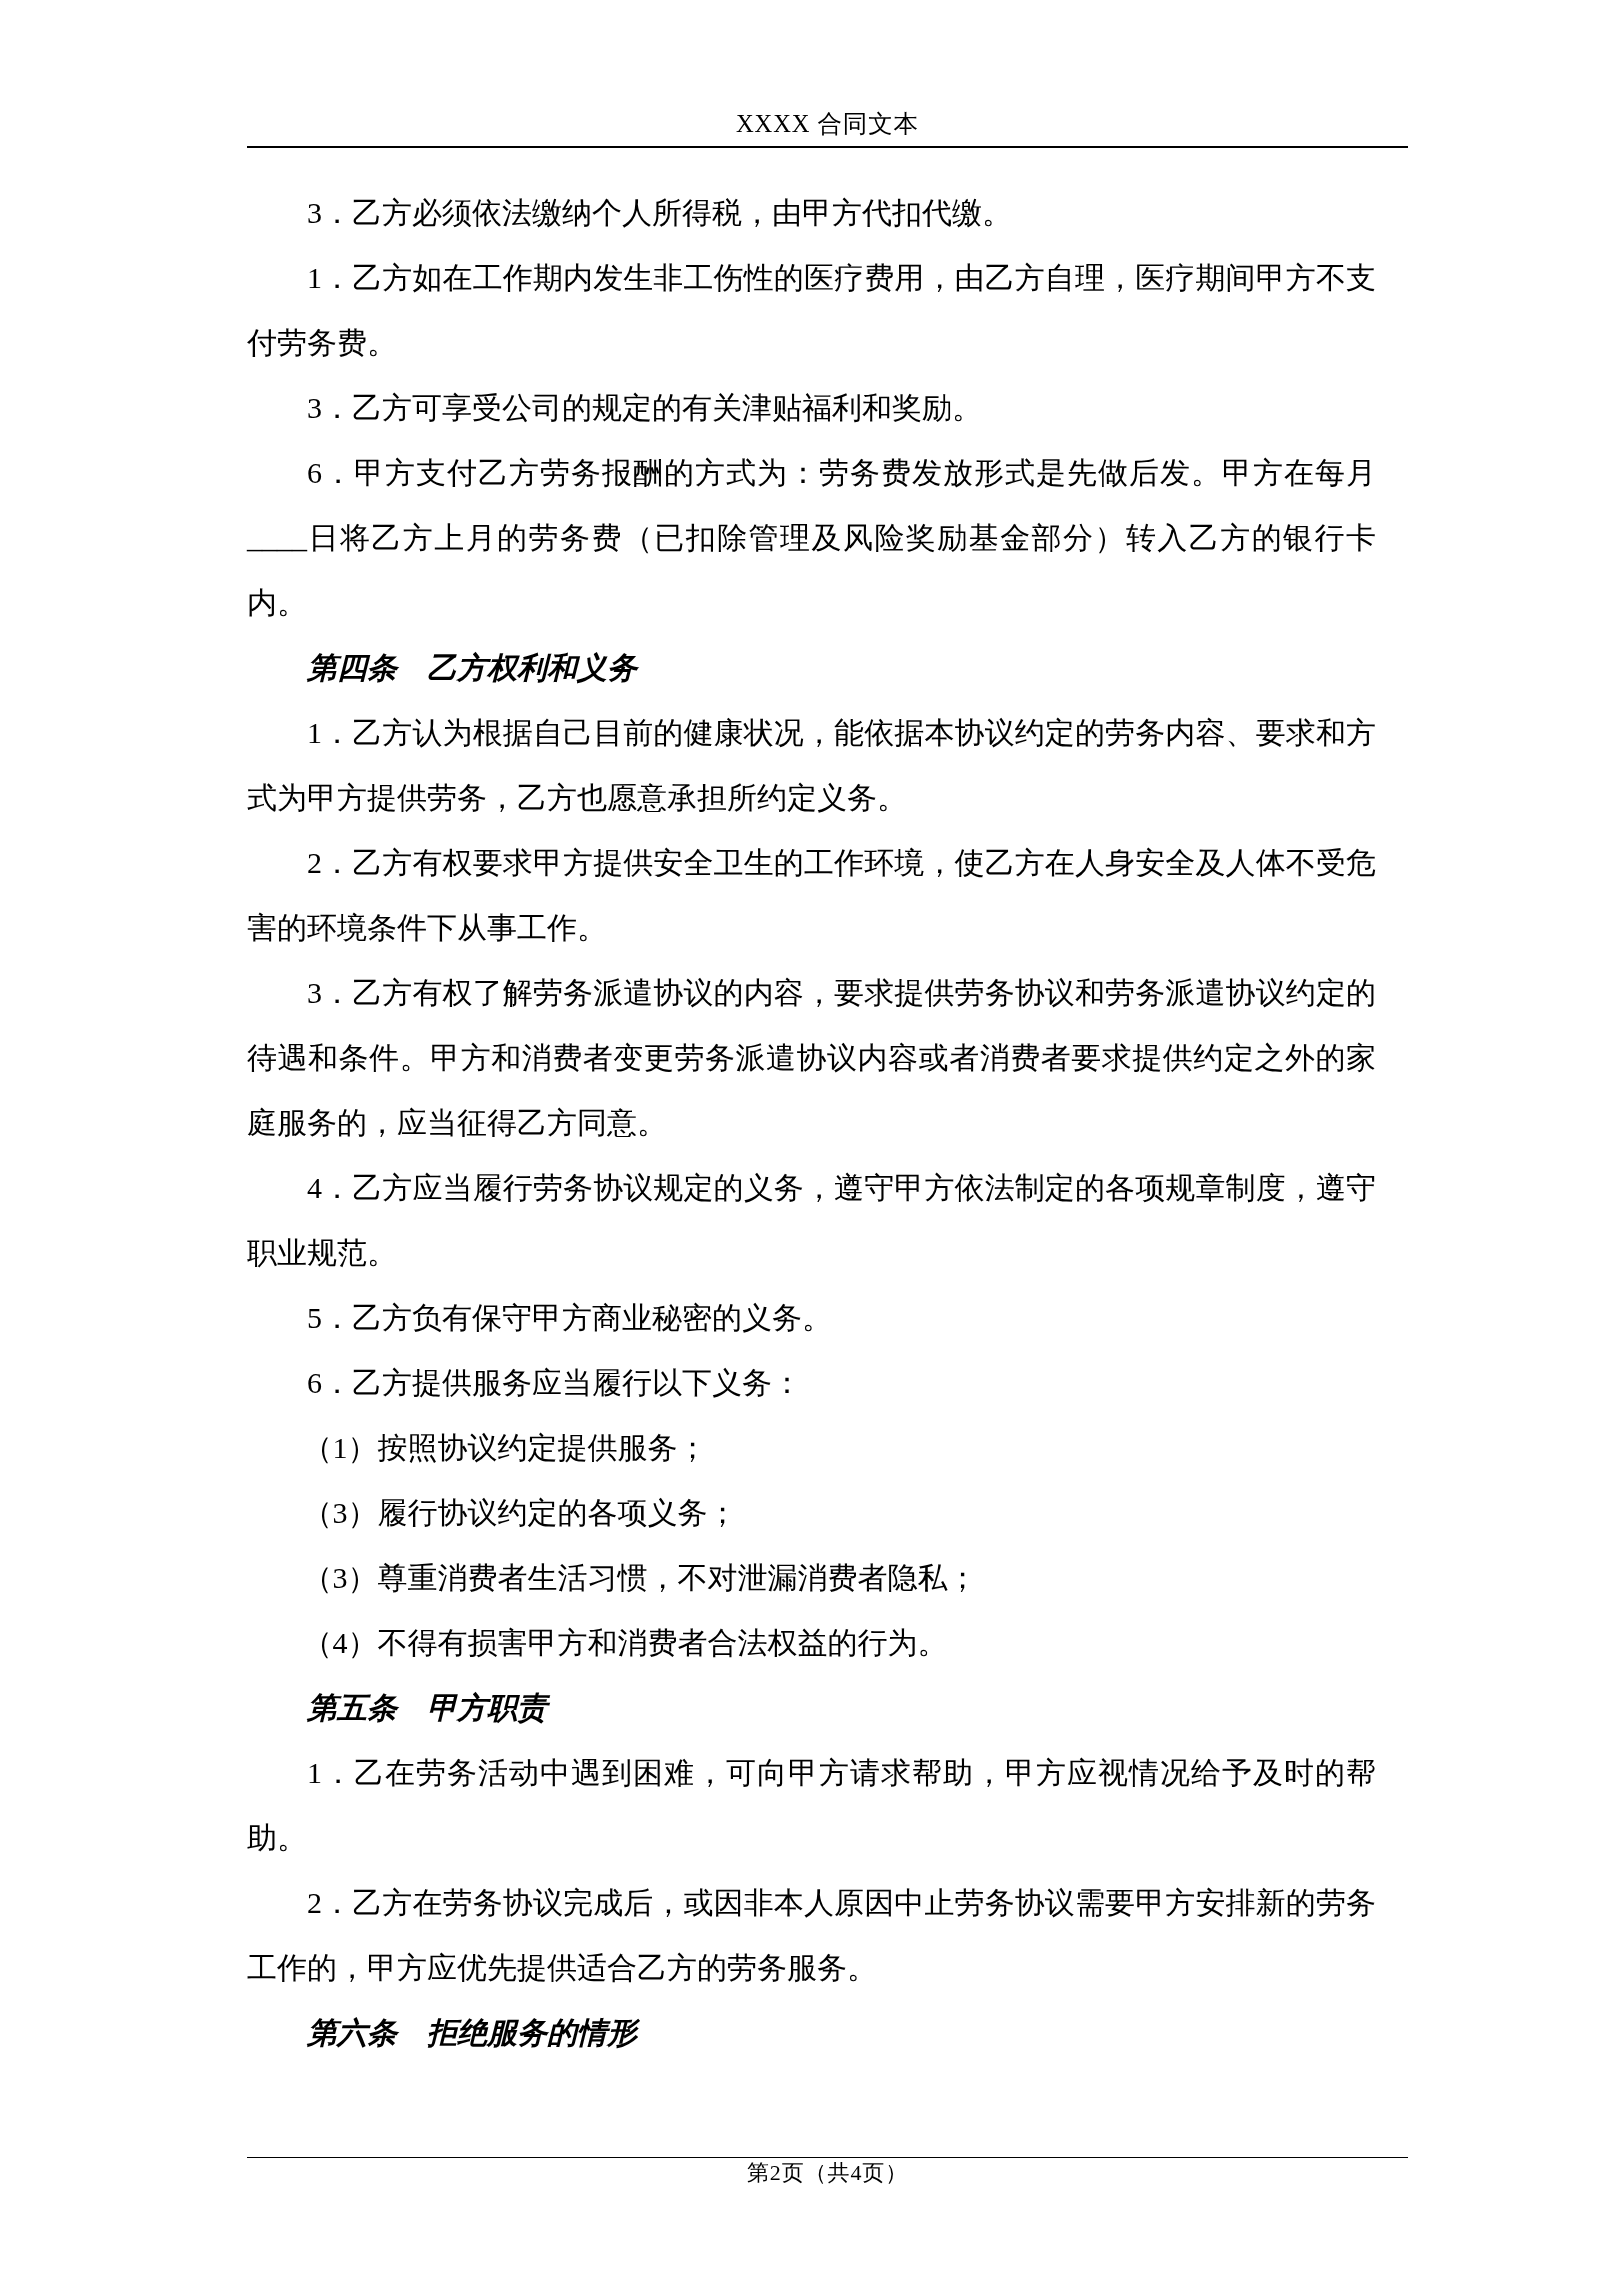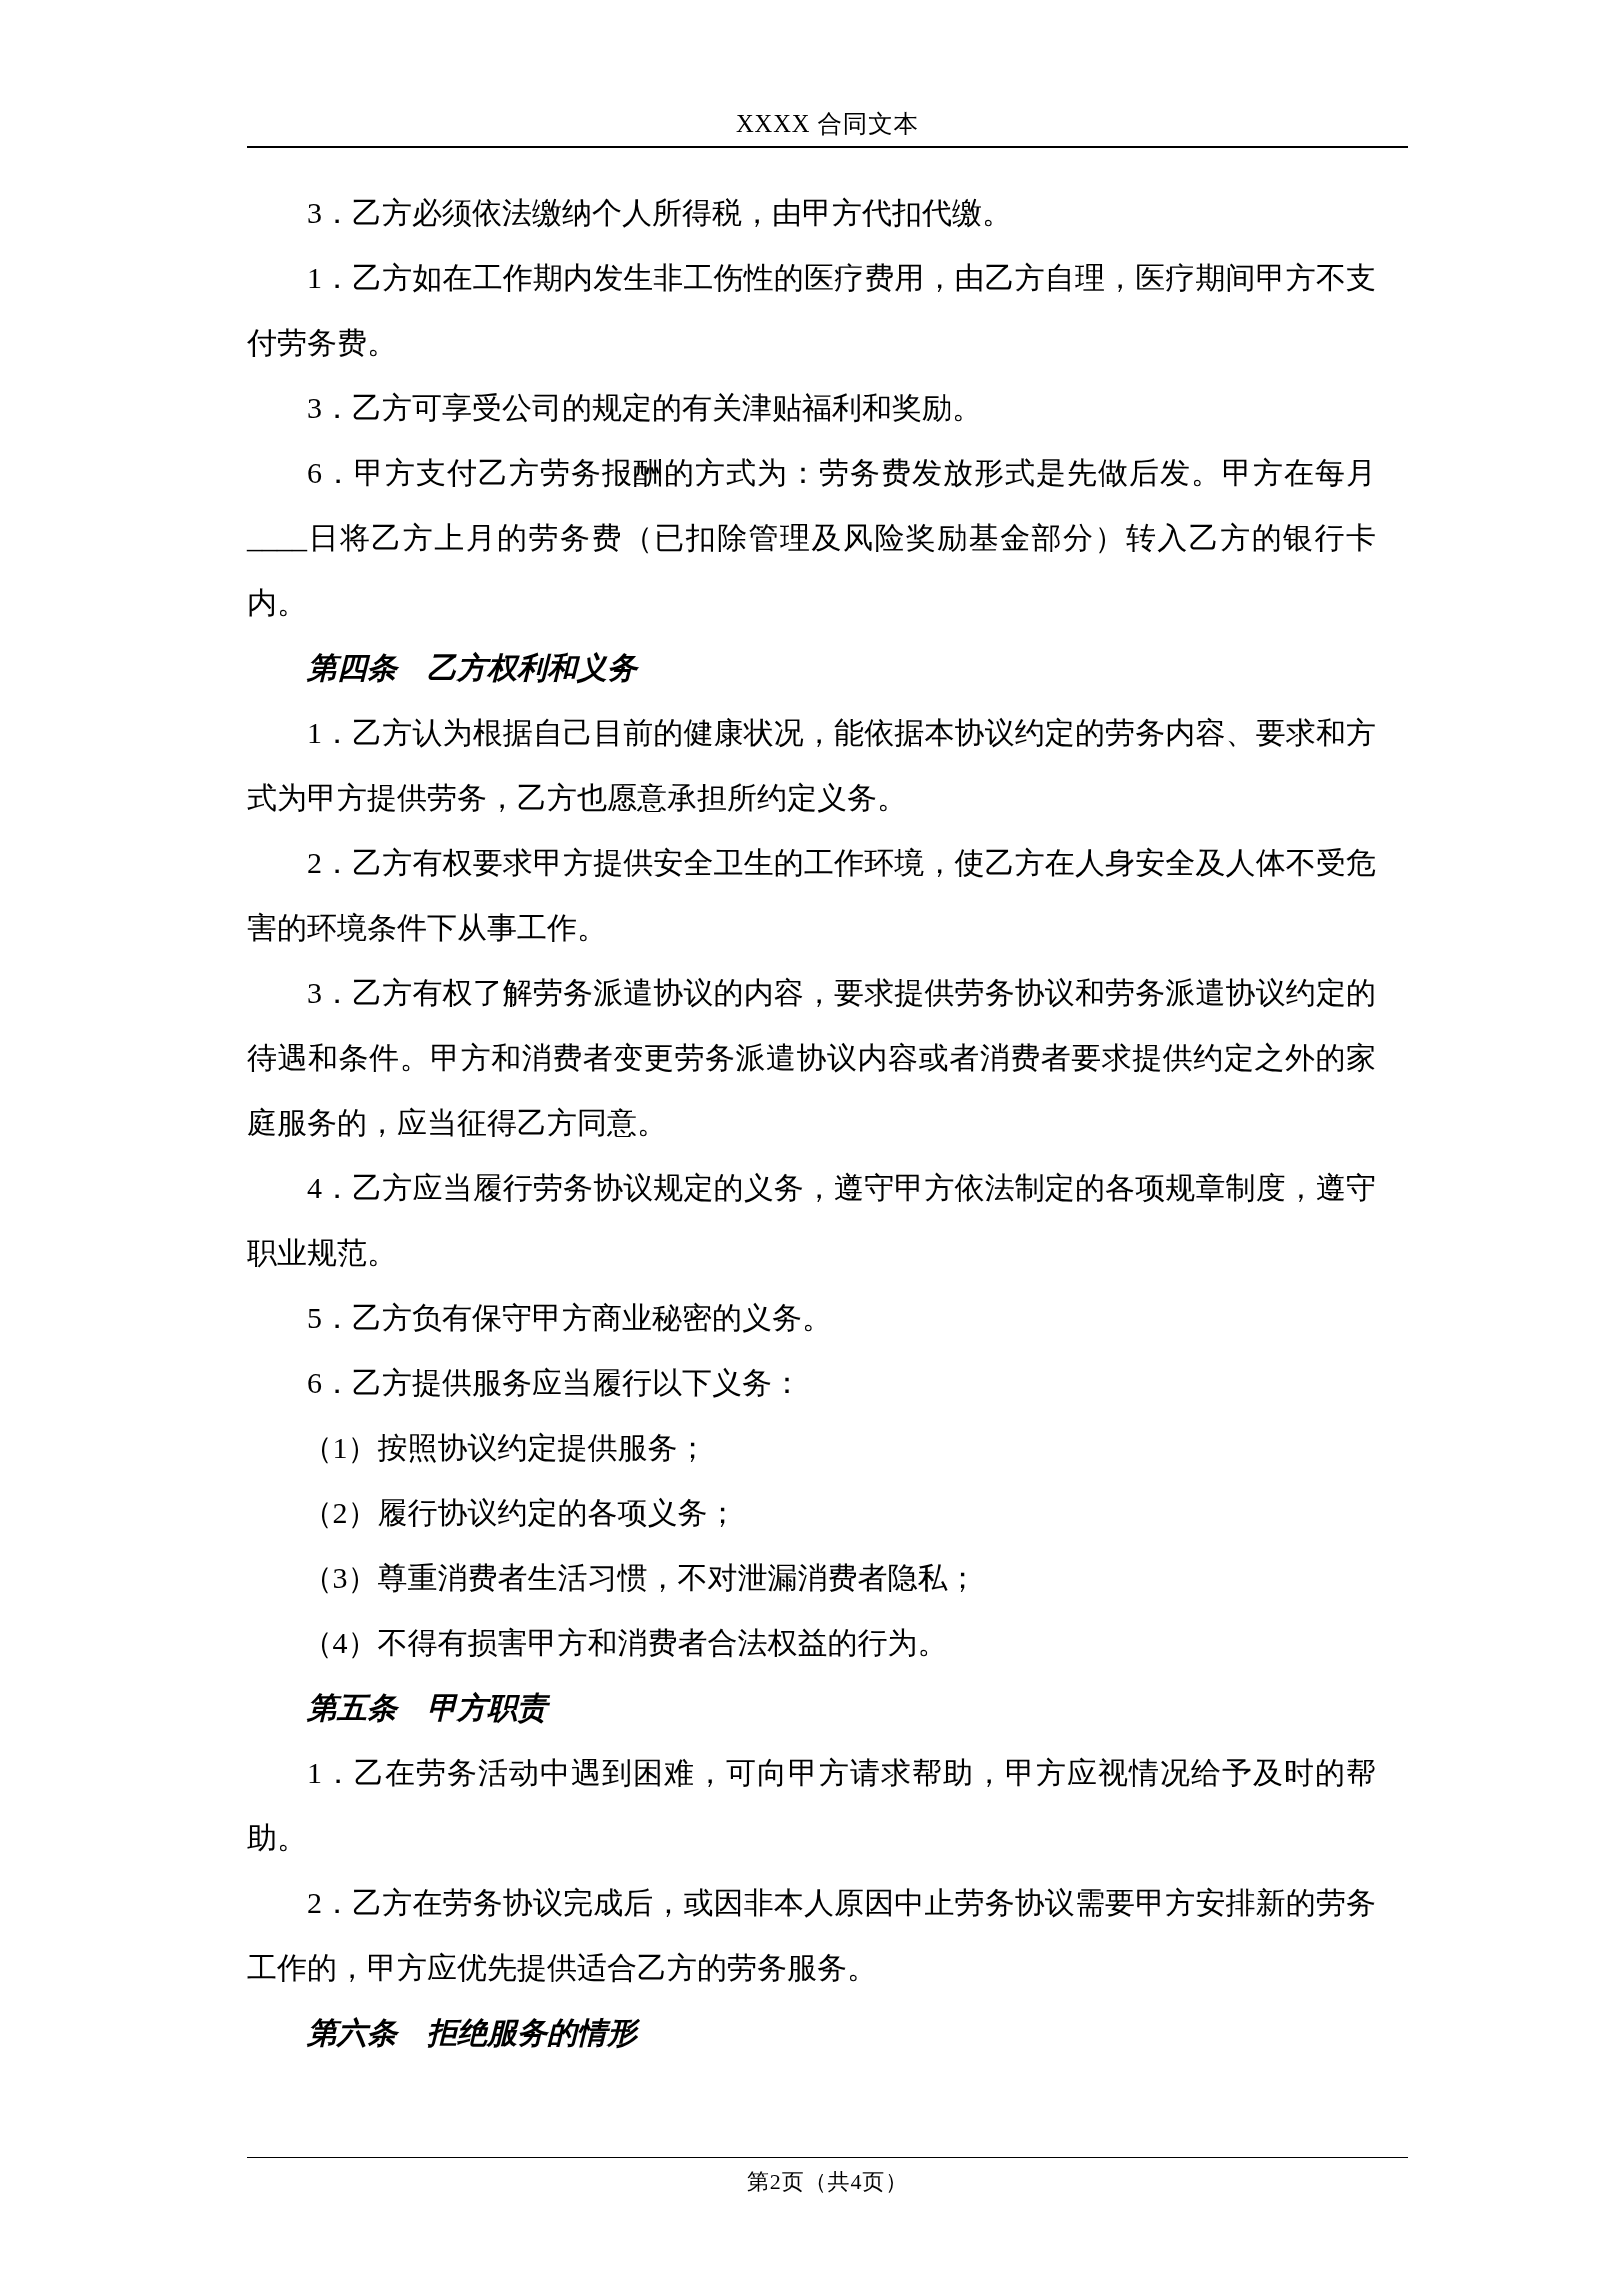--- a/index.html
+++ b/index.html
@@ -67,21 +67,20 @@
     left: 247px;
     right: 247px;
     top: 2157px;
   }
   .footer-rule {
     border-top: 1.8px solid #000000;
   }
   .footer-text {
     text-align: center;
     font-size: 22px;
-    margin-top: 9px;
     letter-spacing: 0.9px;
   }
 </style>
 </head>
 <body>
 
 <div class="page">
 
   <div class="header">
     <div class="header-title">XXXX 合同文本</div>
@@ -94,21 +93,21 @@
       <p class="para">3．乙方可享受公司的规定的有关津贴福利和奖励。</p>
       <p class="para">6．甲方支付乙方劳务报酬的方式为：劳务费发放形式是先做后发。甲方在每月____日将乙方上月的劳务费（已扣除管理及风险奖励基金部分）转入乙方的银行卡内。</p>
       <p class="heading">第四条　乙方权利和义务</p>
       <p class="para">1．乙方认为根据自己目前的健康状况，能依据本协议约定的劳务内容、要求和方式为甲方提供劳务，乙方也愿意承担所约定义务。</p>
       <p class="para">2．乙方有权要求甲方提供安全卫生的工作环境，使乙方在人身安全及人体不受危害的环境条件下从事工作。</p>
       <p class="para">3．乙方有权了解劳务派遣协议的内容，要求提供劳务协议和劳务派遣协议约定的待遇和条件。甲方和消费者变更劳务派遣协议内容或者消费者要求提供约定之外的家庭服务的，应当征得乙方同意。</p>
       <p class="para">4．乙方应当履行劳务协议规定的义务，遵守甲方依法制定的各项规章制度，遵守职业规范。</p>
       <p class="para">5．乙方负有保守甲方商业秘密的义务。</p>
       <p class="para">6．乙方提供服务应当履行以下义务：</p>
       <p class="subitem">（1）按照协议约定提供服务；</p>
-      <p class="subitem">（2）履行协议约定的各项义务；</p>
+      <p class="subitem">（3）履行协议约定的各项义务；</p>
       <p class="subitem">（3）尊重消费者生活习惯，不对泄漏消费者隐私；</p>
       <p class="subitem">（4）不得有损害甲方和消费者合法权益的行为。</p>
       <p class="heading">第五条　甲方职责</p>
       <p class="para">1．乙在劳务活动中遇到困难，可向甲方请求帮助，甲方应视情况给予及时的帮助。</p>
       <p class="para">2．乙方在劳务协议完成后，或因非本人原因中止劳务协议需要甲方安排新的劳务工作的，甲方应优先提供适合乙方的劳务服务。</p>
       <p class="heading">第六条　拒绝服务的情形</p>
     </div>
 
   <div class="footer">
     <div class="footer-rule"></div>

